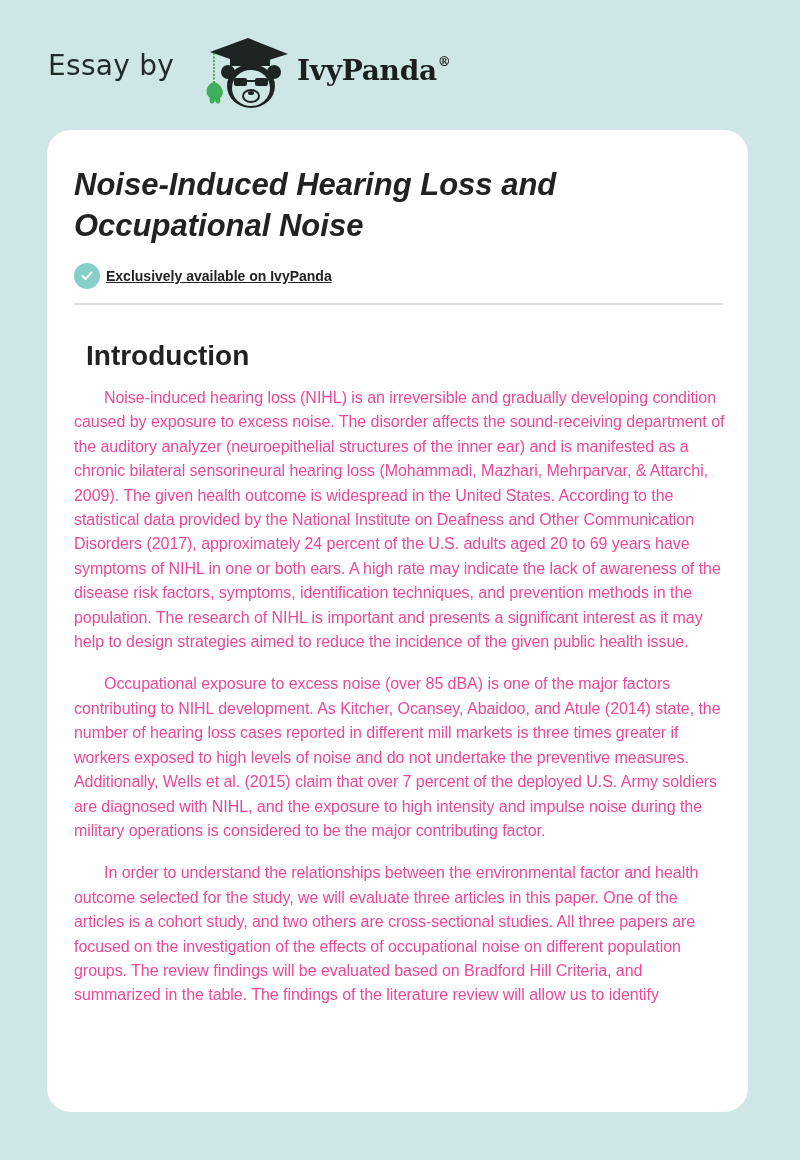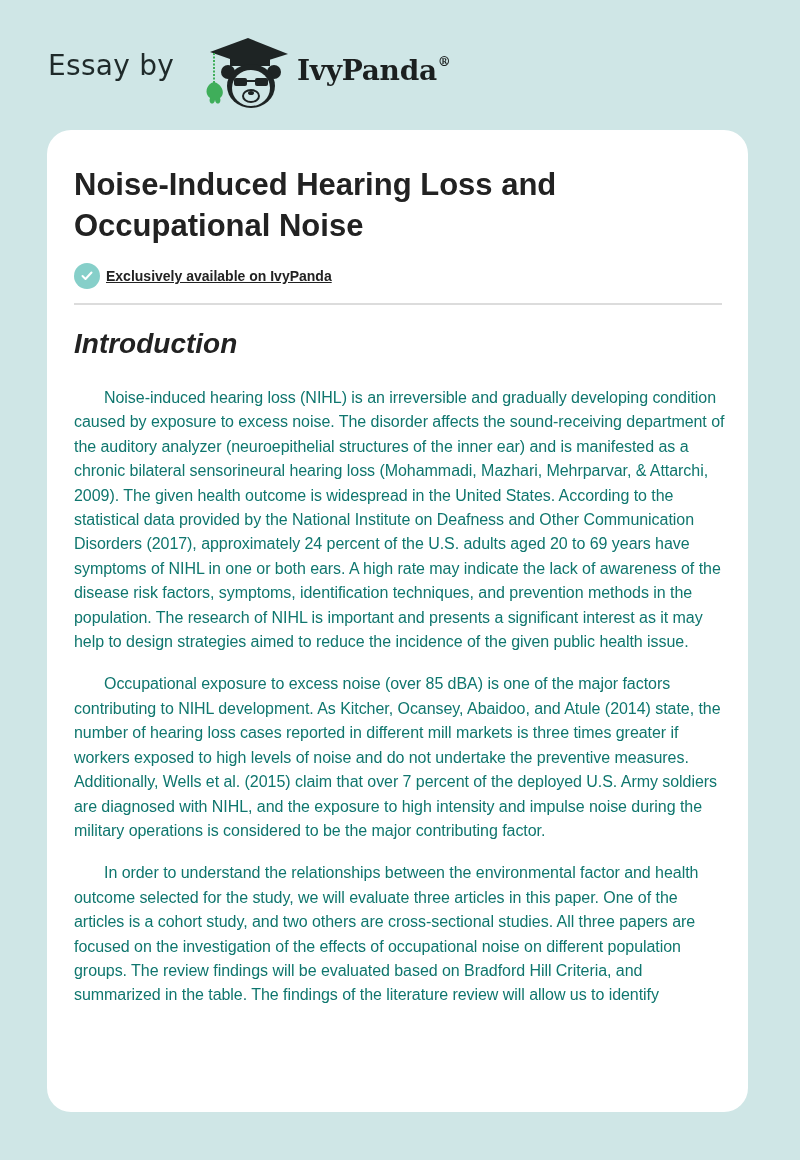--- a/index.html
+++ b/index.html
@@ -67,20 +67,21 @@
     .title {
       position: absolute;
       left: 27px;
       top: 34px;
       width: 640px;
       margin: 0;
       font-size: 31px;
       line-height: 41px;
       font-weight: bold;
       color: #222222;
+      font-style: italic;
     }
     .exclusive {
       position: absolute;
       left: 27px;
       top: 133px;
       height: 26px;
       display: flex;
       align-items: center;
     }
     .check-icon {
@@ -104,38 +105,37 @@
       left: 27px;
       top: 173px;
       width: 648px;
       height: 2px;
       background: #dcdcdc;
     }
     .section-heading {
       position: absolute;
       left: 27px;
       top: 196px;
-      margin: 0;
+      margin: 12px;
       font-size: 28px;
       font-weight: bold;
       color: #222222;
       line-height: 36px;
-      font-style: italic;
     }
     .body-text {
       position: absolute;
       left: 27px;
       top: 256px;
       width: 652px;
     }
     .body-text p {
       margin: 0 0 18px 0;
       font-size: 16px;
       line-height: 24.4px;
-      color: #0f766e;
+      color: #ec4899;
       text-indent: 30px;
       letter-spacing: -0.05px;
     }
   </style>
 </head>
 <body>
 
 <div class="header">
   <span class="essay-by">Essay by</span>
   <span class="logo-icon">

